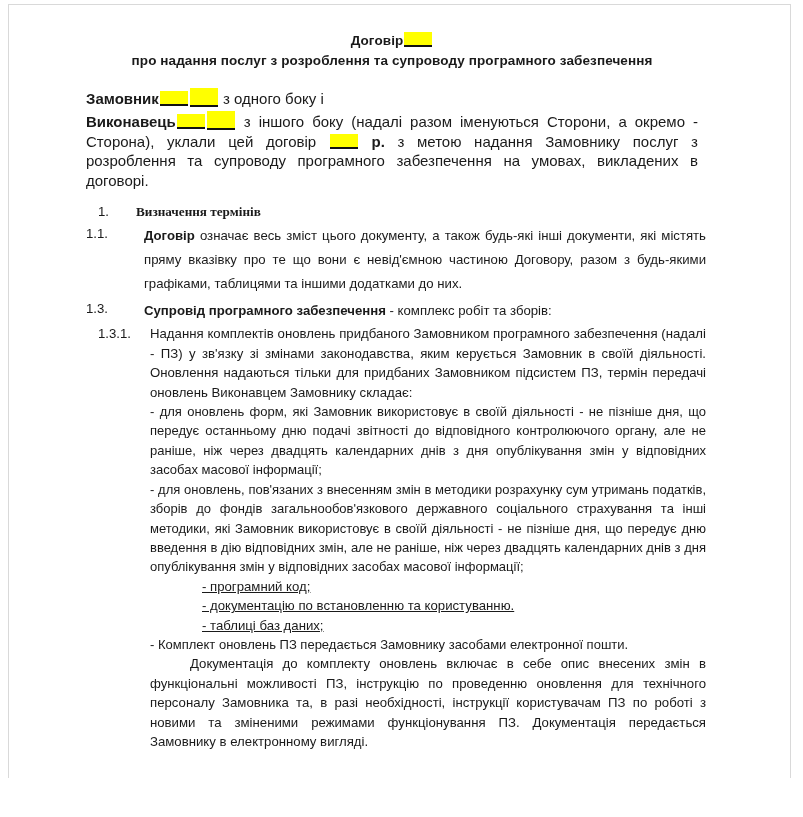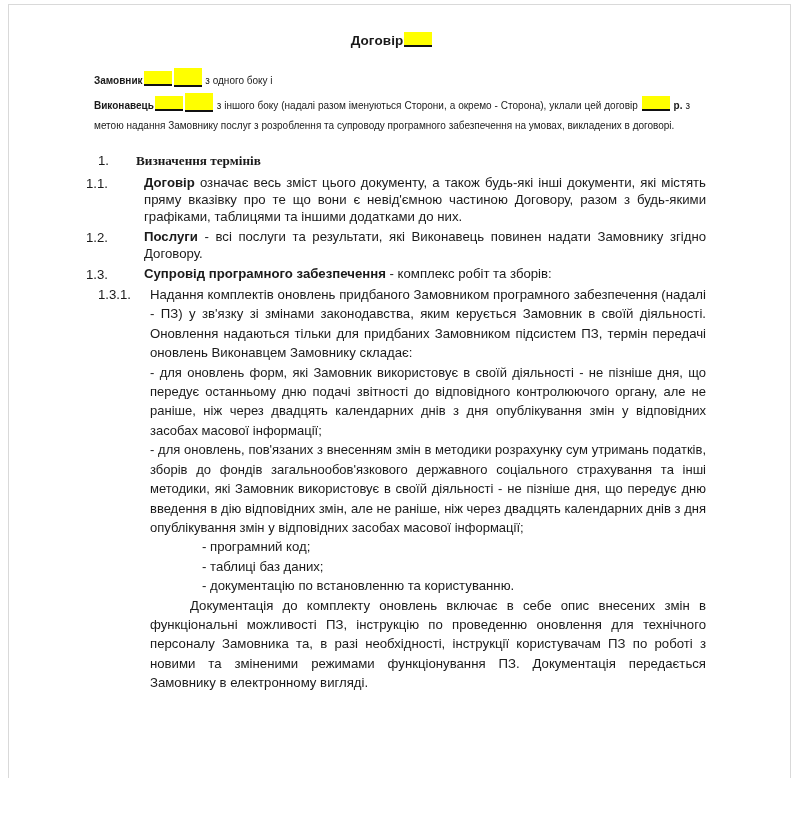--- a/index.html
+++ b/index.html
@@ -51,24 +51,24 @@
   .doc-subtitle {
     text-align: center;
     font-weight: bold;
     font-size: 13.5px;
     line-height: 20px;
     margin: 0 0 2px 0;
     letter-spacing: 0.1px;
   }
 
   .para {
-    font-size: 10px;
-    line-height: 19.4px;
-    text-align: justify;
-    margin: 16px;
+    font-size: 15px;
+    line-height: 19.4px;
+    text-align: justify;
+    margin: 8px;
     hyphens: none;
   }
   .preamble {
     margin-top: 14px;
   }
   .preamble .ln { display: block; }
   .preamble-flow { text-align: justify; }
 
   b, .b { font-weight: bold; }
 
@@ -116,21 +116,21 @@
   .lvl2 .num {
     width: 58px;
     flex: 0 0 58px;
     font-size: 13.2px;
     line-height: 19.4px;
     margin-left: 8px;
   }
   .lvl2 .txt {
     flex: 1;
     font-size: 13.2px;
-    line-height: 17px;
+    line-height: 24px;
     text-align: justify;
   }
 
   .lvl3 {
     display: flex;
     margin-top: 1px;
   }
   .lvl3 .num {
     width: 72px;
     flex: 0 0 72px;
@@ -149,70 +149,69 @@
   .dash-line {
     text-align: justify;
     font-size: 13px;
     line-height: 19.4px;
   }
   .bullet-sub {
     padding-left: 52px;
     font-size: 13.2px;
     line-height: 19.4px;
     text-align: left;
+    text-decoration: underline;
   }
   .indent-para {
     text-indent: 40px;
     text-align: justify;
     font-size: 13.2px;
     line-height: 19.4px;
   }
 </style>
 </head>
 <body>
 
 <div class="page-canvas">
   <div class="page-sheet"></div>
 
   <div class="page-body">
 
     <p class="doc-title"><span>Договір</span><span class="hl w-md"></span></p>
+    <p class="doc-subtitle">про надання послуг з розроблення та супроводу програмного забезпечення</p>
 
     <div class="para preamble">
       <div class="ln"><b>Замовник</b><span class="hl w-md"></span><span class="hl w-md tall"></span> <span>з одного боку і</span></div>
       <div class="preamble-flow"><b>Виконавець</b><span class="hl w-md"></span><span class="hl w-md tall"></span> <span>з іншого боку (надалі разом іменуються Сторони, а окремо - Сторона), уклали</span> <span>цей договір</span> <span class="hl w-md"></span> <b>р.</b> <span>з метою надання Замовнику послуг з розроблення та супроводу програмного</span> <span>забезпечення на умовах, викладених в договорі.</span></div>
     </div>
 
     <div class="lvl1">
       <div class="num">1.</div>
       <div class="txt">Визначення термінів</div>
     </div>
 
     <div class="lvl2">
       <div class="num">1.1.</div>
       <div class="txt"><b>Договір</b><span> означає весь зміст цього документу, а також будь-які інші документи, які містять пряму вказівку про те що вони є невід'ємною частиною Договору, разом з будь-якими графіками, таблицями та іншими додатками до них.</span></div>
     </div>
 
-    <div class="lvl2">
-      <div class="num">1.2.</div>
-      <div class="txt"><b>Послуги</b><span> - всі послуги та результати, які Виконавець повинен надати Замовнику згідно Договору.</span></div>
-    </div>
 
     <div class="lvl2">
       <div class="num">1.3.</div>
       <div class="txt"><b>Супровід програмного забезпечення</b><span> - комплекс робіт та зборів:</span></div>
     </div>
 
     <div class="lvl3">
       <div class="num">1.3.1.</div>
       <div class="txt">
         <div>Надання комплектів оновлень придбаного Замовником програмного забезпечення (надалі - ПЗ) у зв'язку зі змінами законодавства, яким керується Замовник в своїй діяльності. Оновлення надаються тільки для придбаних Замовником підсистем ПЗ, термін передачі оновлень Виконавцем Замовнику складає:</div>
         <div class="dash-line">- для оновлень форм, які Замовник використовує в своїй діяльності - не пізніше дня, що передує останньому дню подачі звітності до відповідного контролюючого органу, але не раніше, ніж через двадцять календарних днів з дня опублікування змін у відповідних засобах масової інформації;</div>
         <div class="dash-line">- для оновлень, пов'язаних з внесенням змін в методики розрахунку сум утримань податків, зборів до фондів загальнообов'язкового державного соціального страхування та інші методики, які Замовник використовує в своїй діяльності - не пізніше дня, що передує дню введення в дію відповідних змін, але не раніше, ніж через двадцять календарних днів з дня опублікування змін у відповідних засобах масової інформації;</div>
         <div class="bullet-sub">- програмний код;</div>
+        <div class="bullet-sub">- документацію по встановленню та користуванню.</div>
         <div class="bullet-sub">- таблиці баз даних;</div>
-        <div class="bullet-sub">- документацію по встановленню та користуванню.</div>
+        <div class="dash-line">- Комплект оновлень ПЗ передається Замовнику засобами електронної пошти.</div>
         <div class="indent-para">Документація до комплекту оновлень включає в себе опис внесених змін в функціональні можливості ПЗ, інструкцію по проведенню оновлення для технічного персоналу Замовника та, в разі необхідності, інструкції користувачам ПЗ по роботі з новими та зміненими режимами функціонування ПЗ. Документація передається Замовнику в електронному вигляді.</div>
       </div>
     </div>
 
   </div>
 </div>
 
 </body></html>

